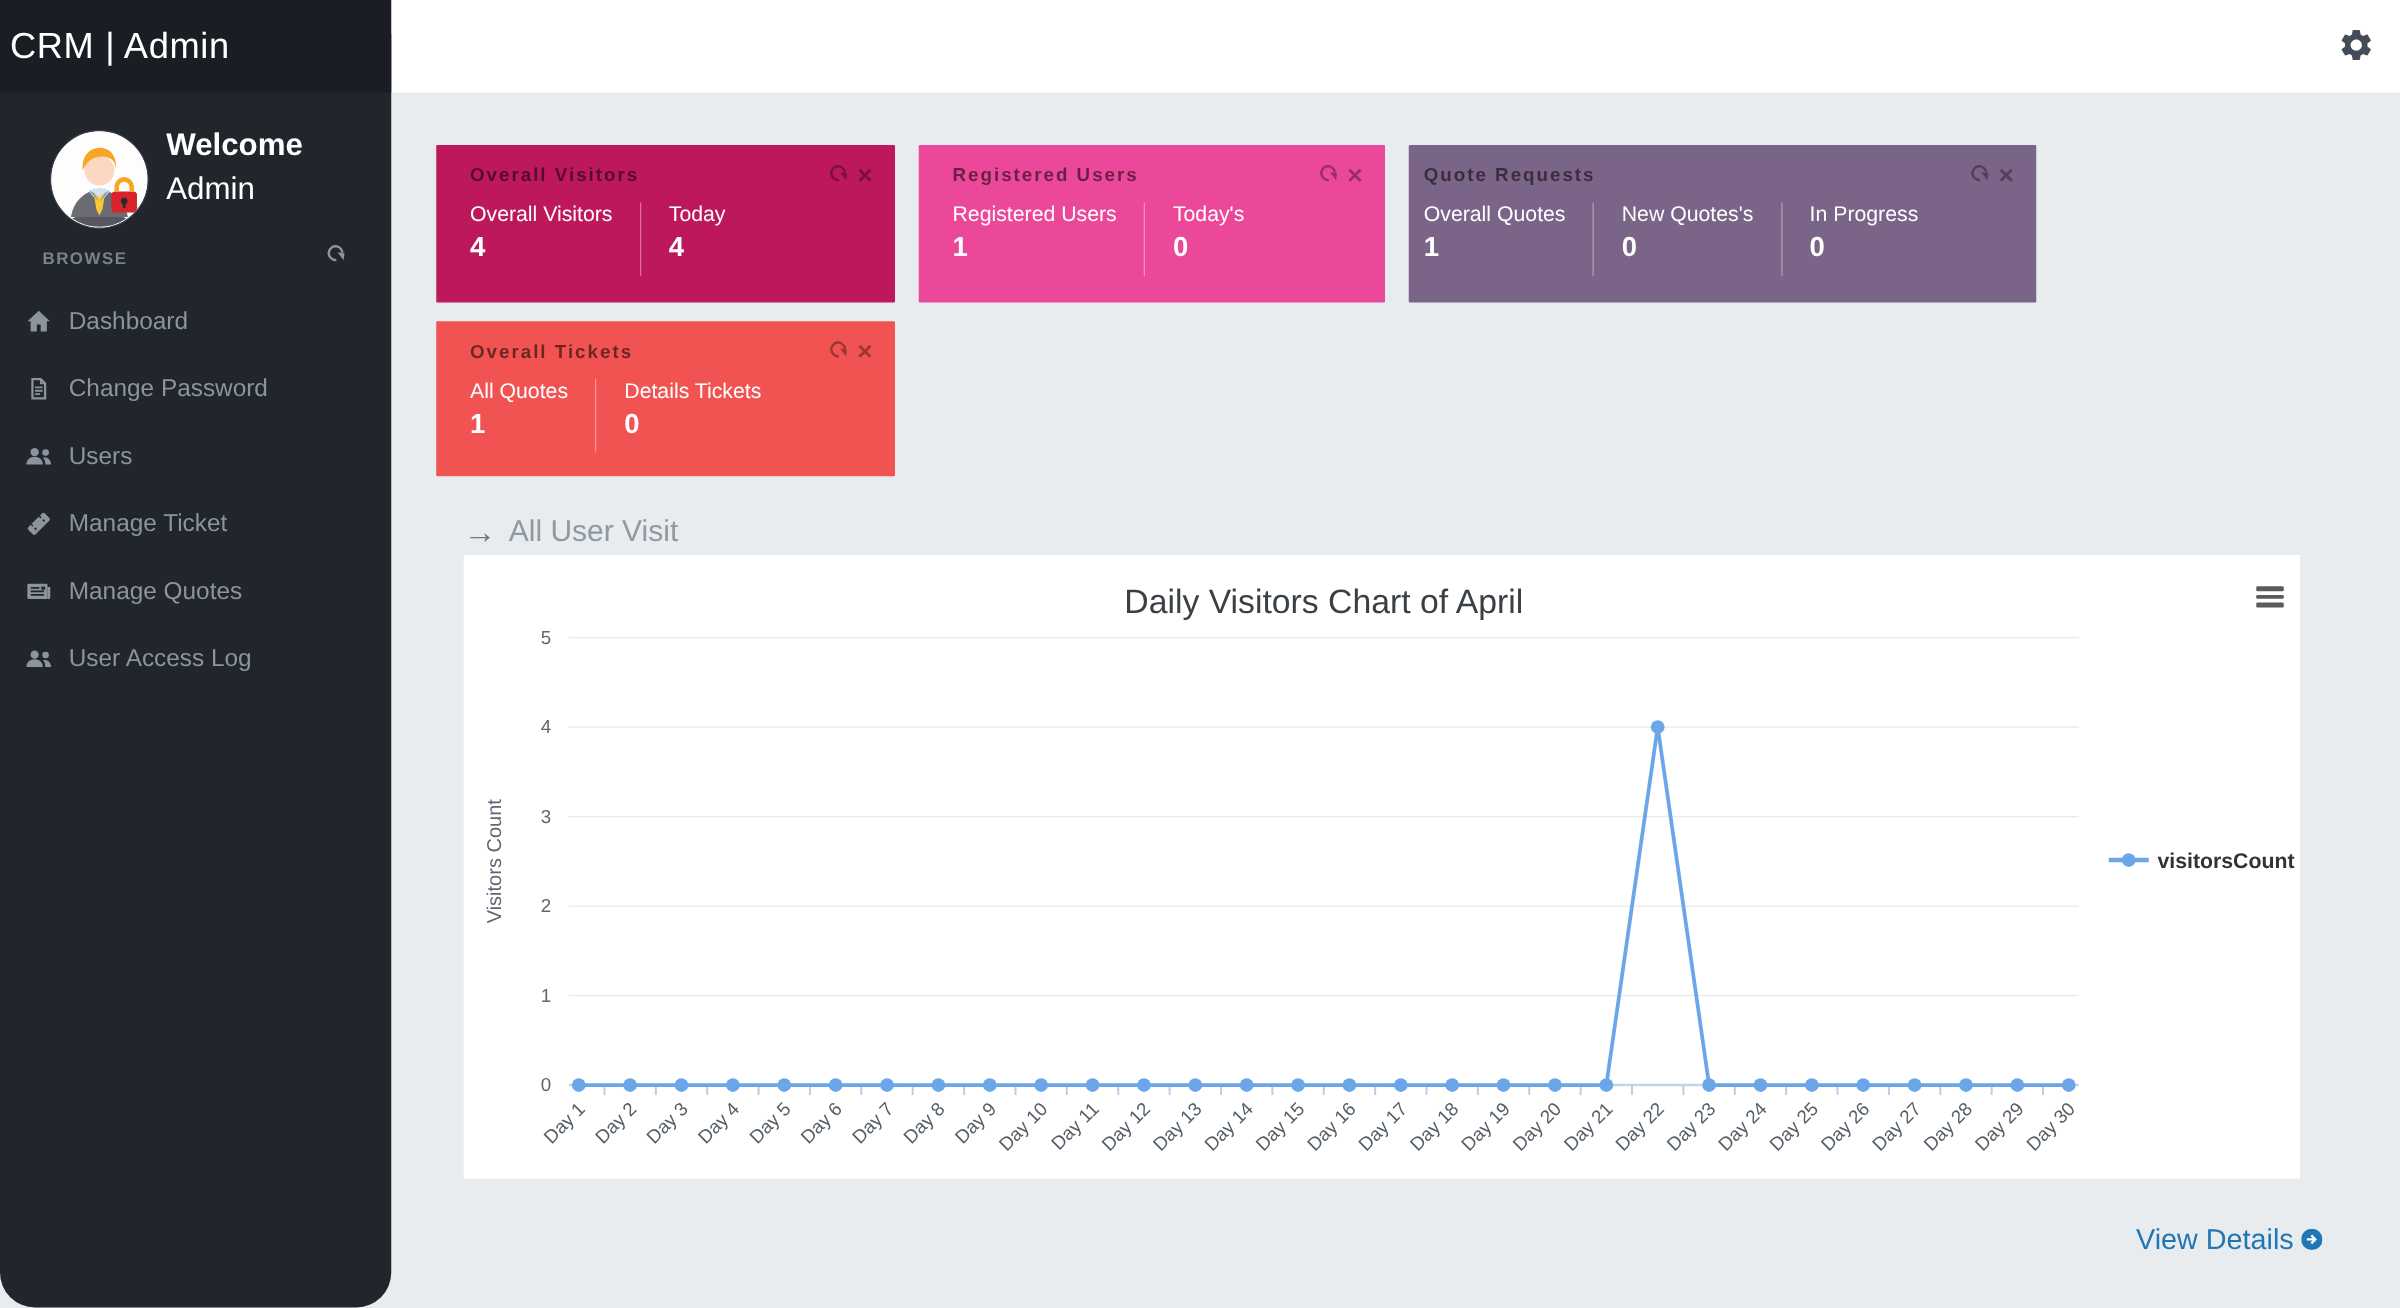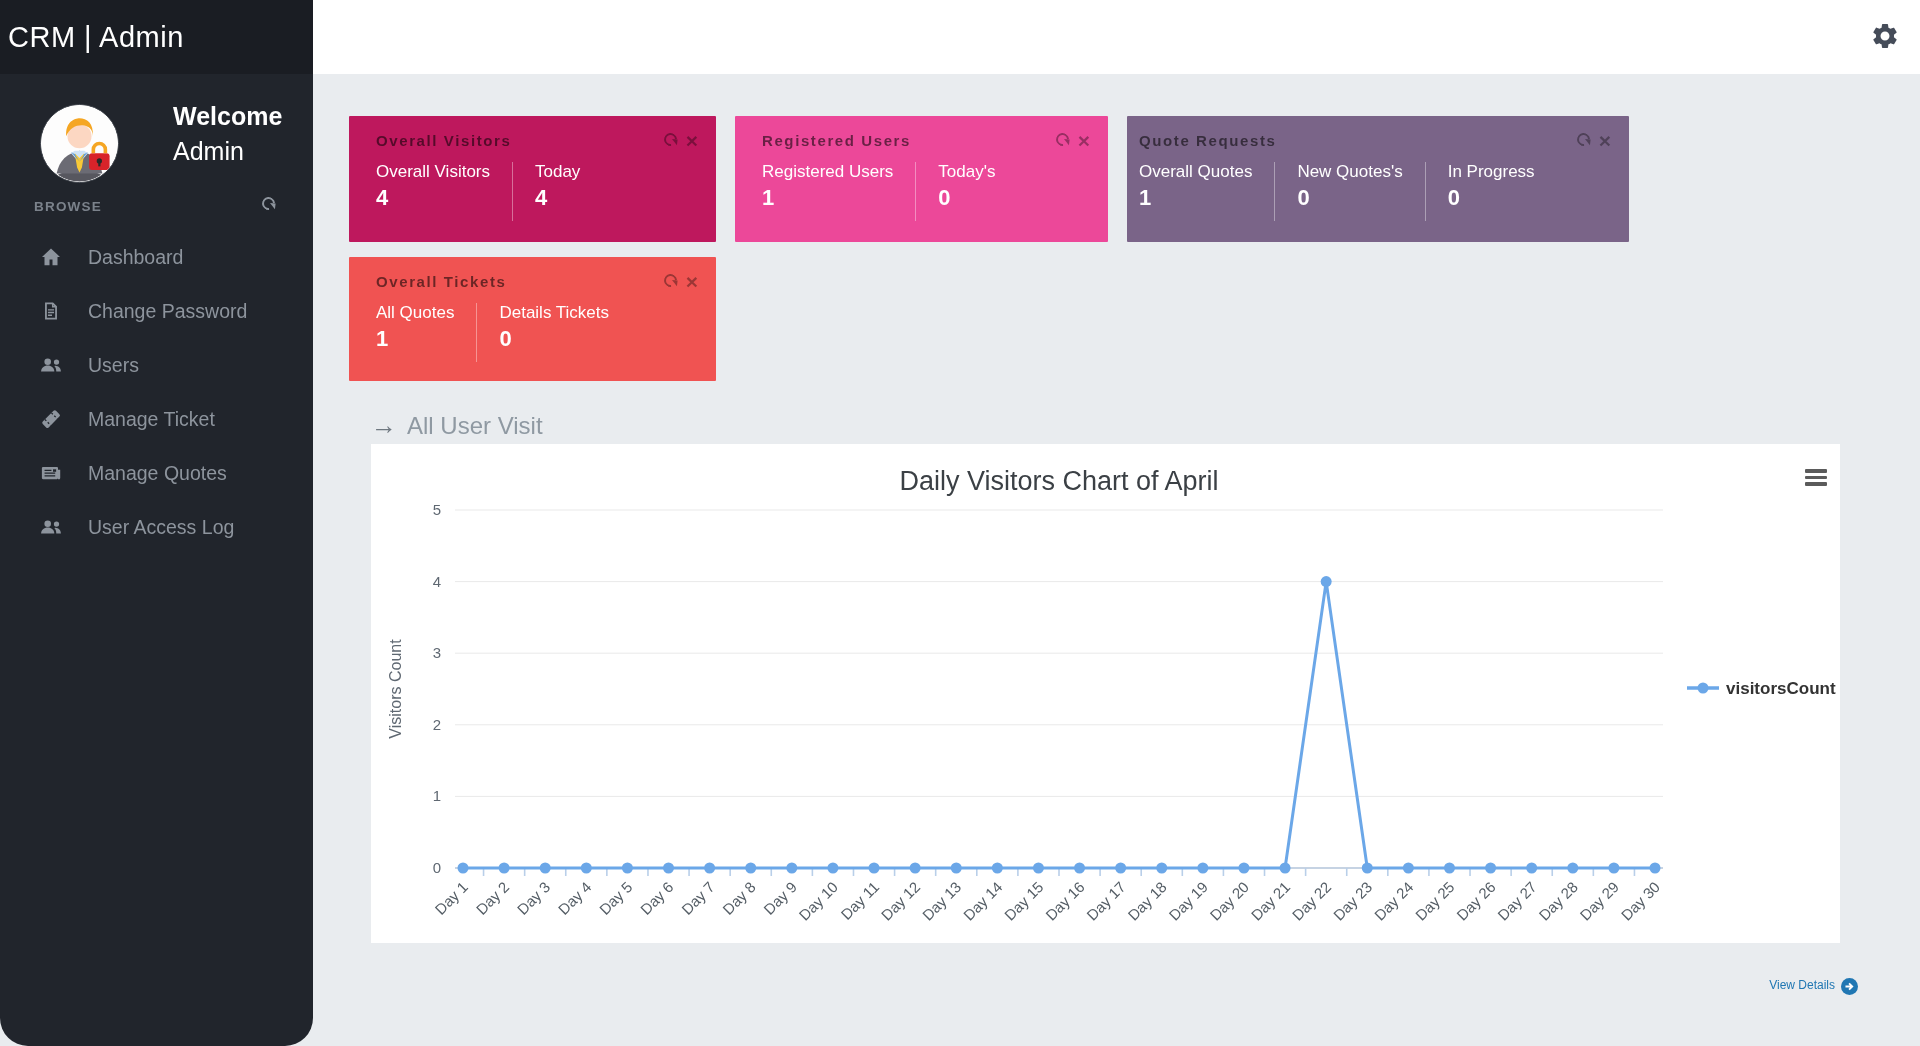--- a/index.html
+++ b/index.html
@@ -5,29 +5,29 @@
   * { margin:0; padding:0; box-sizing:border-box; }
   html,body { width:1920px; height:1046px; overflow:hidden; background:#e9ecef;
     font-family:"Liberation Sans","DejaVu Sans",sans-serif; }
 
   
   .sidebar { position:absolute; left:0; top:0; width:313px; height:1046px; background:#21252c; z-index:5;border-radius:28px; }
   .sidebar-header { height:74px; background:#1a1d23; display:flex; align-items:center; padding-left:8px; }
   .app-title { color:#fff; font-size:29px; font-weight:500; letter-spacing:0.5px; }
   .avatar { position:absolute; left:40px; top:104px; width:79px; height:79px; border-radius:50%;
     background:#fdfdfd; overflow:hidden; border:1px solid #3a3f47; }
-  .welcome { position:absolute; left:133px; top:99px; color:#fff; font-size:25px; line-height:35px;margin-left:40px; }
+  .welcome { position:absolute; left:133px; top:99px; color:#fff; font-size:25px; line-height:35px; }
   .welcome .l1 { font-weight:700; }
   .welcome .l2 { font-weight:400; }
   .browse-row { position:absolute; left:0; top:196px; width:313px; padding:0 38px 0 34px;
     display:flex; justify-content:space-between; align-items:flex-end; }
   .browse-label { color:#7b828b; font-size:13.5px; font-weight:700; letter-spacing:1.2px; }
   .browse-refresh { color:#8d949d; }
   .nav { position:absolute; left:0; top:230px; width:313px; }
-  .nav-item { height:54px; display:flex; align-items:center; gap:26px; padding-left:40px;
+  .nav-item { height:54px; display:flex; align-items:center; gap:13px; padding-left:20px;
     color:#8d949d; font-size:19.5px; cursor:pointer; }
   .nav-ico { width:22px; display:flex; justify-content:center; color:#8d949d; flex:0 0 22px; }
 
   
   .topbar { position:absolute; left:313px; top:0; width:1607px; height:74px; background:#ffffff; }
   .gear-btn { position:absolute; right:20px; top:21px; width:30px; height:30px; color:#454c59; cursor:pointer; }
 
   
   .card { position:absolute; border-radius:1px; color:#fff; padding:16px 0 0 27px; }
   .card-visitors { left:349px; top:116px; width:367px; height:126px; }
@@ -53,22 +53,22 @@
   .section-heading { position:absolute; left:371px; top:410px; display:flex; align-items:center; gap:10px;
     font-size:24px; font-weight:300; color:#8f99a2; }
   .section-arrow { color:#6f7880; font-weight:400; font-size:26px; }
 
   
   .chart-panel { position:absolute; left:371px; top:444px; width:1469px; height:499px; background:#ffffff; }
   .chart-menu { position:absolute; left:1805px; top:469px; width:22px; cursor:pointer; }
   .chart-menu .bar { height:3.5px; background:#5b5b5b; border-radius:1px; margin-bottom:3px; }
 
   
-  .view-details { position:absolute; top:978px; right:62px; display:flex; align-items:flex-start; gap:6px;
-    color:#2077b3; font-size:12px; cursor:pointer; }
+  .view-details { position:absolute; top:978px; right:62px; display:flex; align-items:center; gap:6px;
+    color:#2077b3; font-size:23px; cursor:pointer; }
 </style>
 </head>
 <body>
 
 <aside class="sidebar">
   <div class="sidebar-header">
     <span class="app-title">CRM | Admin</span>
   </div>
 
   <div class="avatar">

